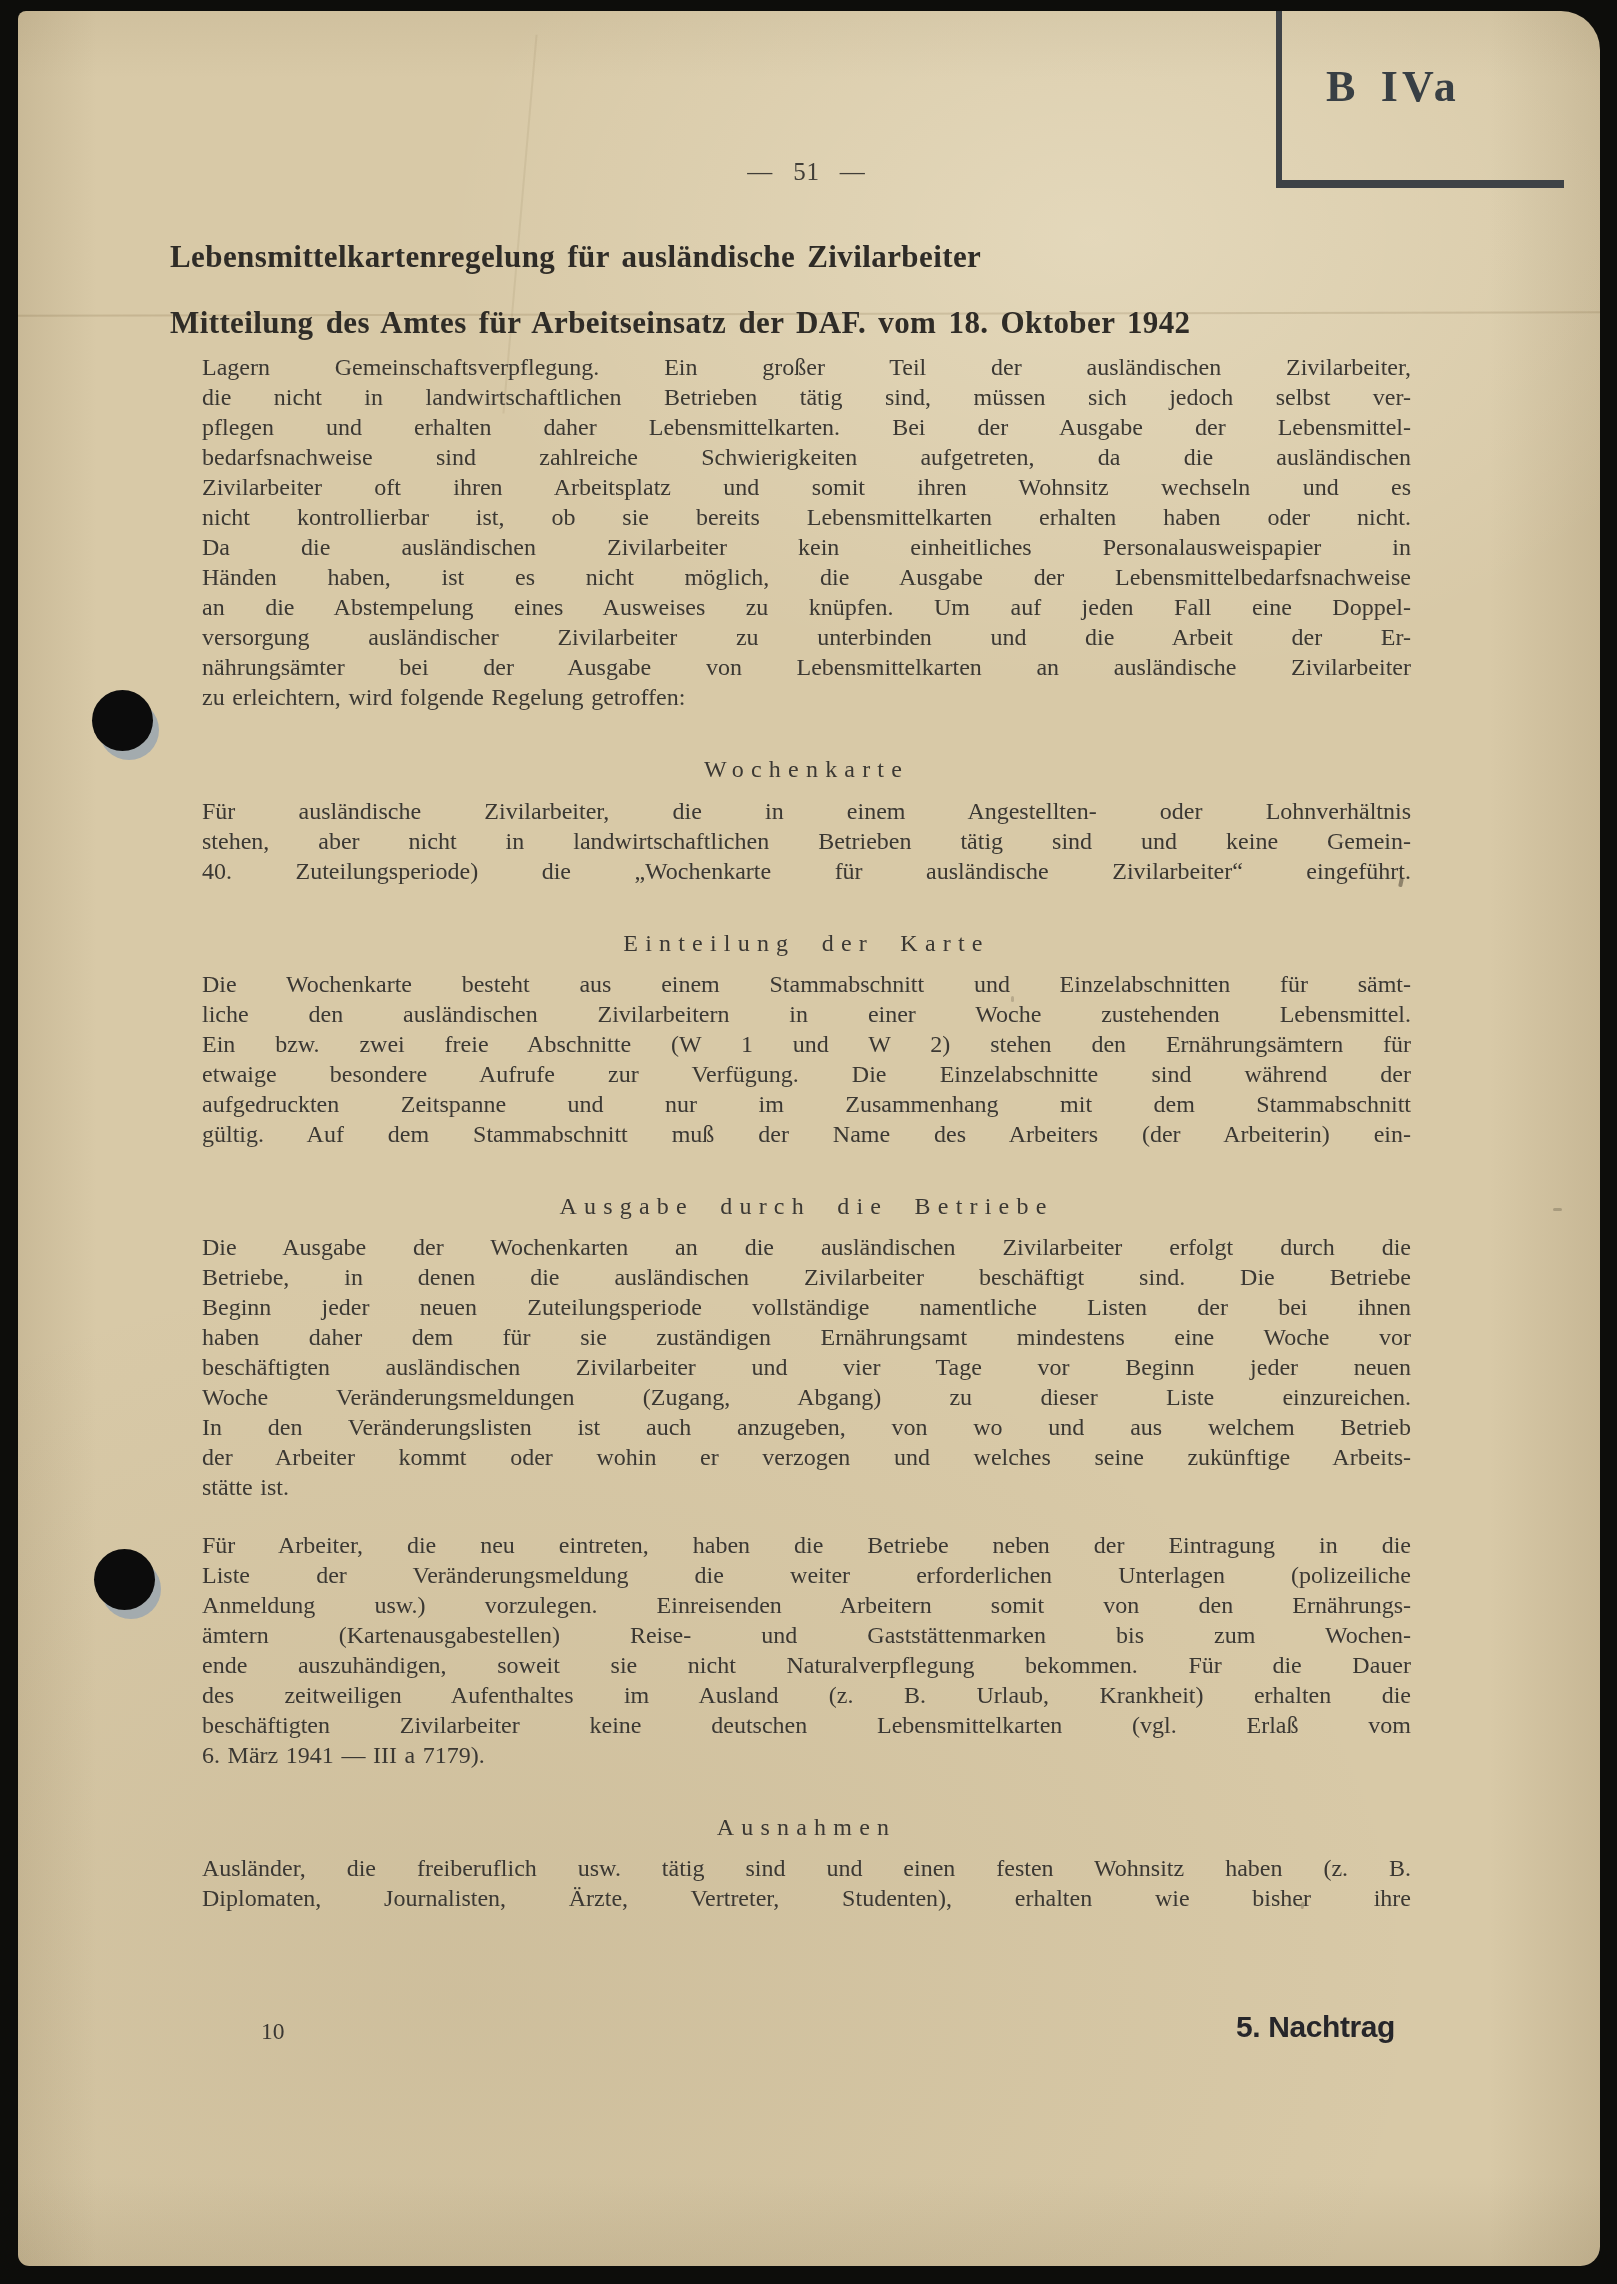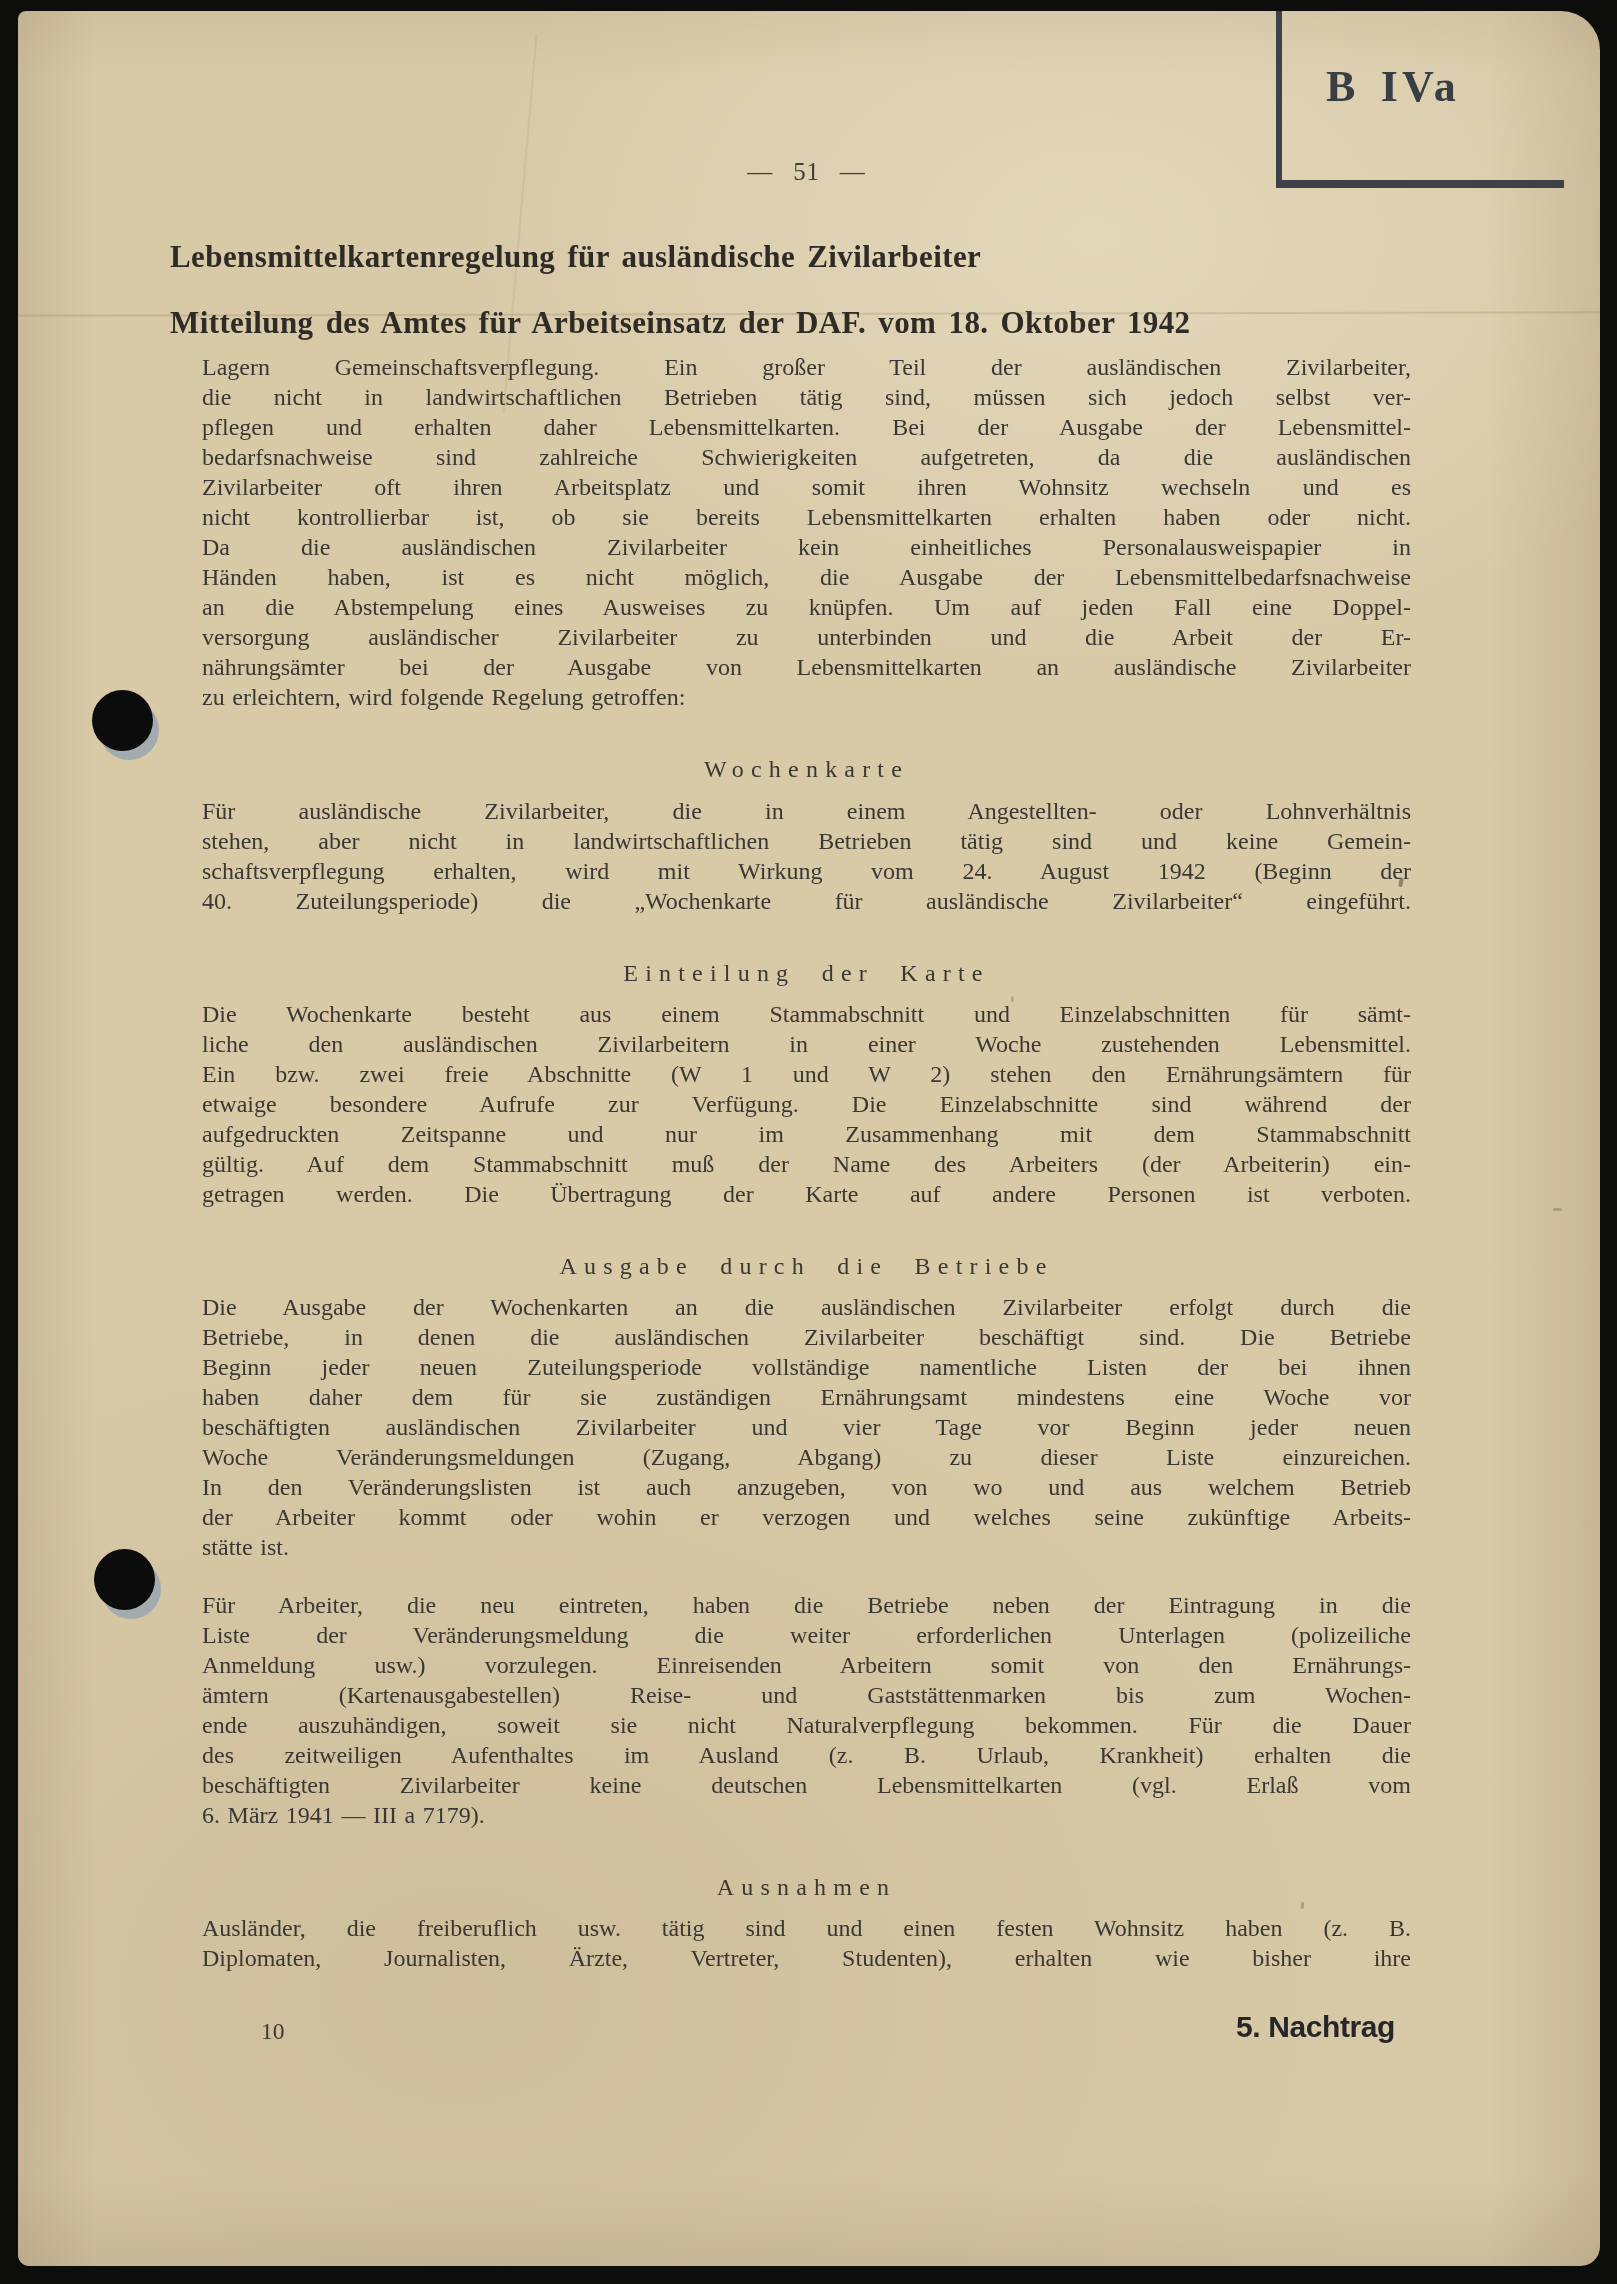--- a/index.html
+++ b/index.html
@@ -111,32 +111,30 @@
           <div class="line">Händen haben, ist es nicht möglich, die Ausgabe der Lebensmittelbedarfsnachweise</div>
           <div class="line">an die Abstempelung eines Ausweises zu knüpfen. Um auf jeden Fall eine Doppel-</div>
           <div class="line">versorgung ausländischer Zivilarbeiter zu unterbinden und die Arbeit der Er-</div>
           <div class="line">nährungsämter bei der Ausgabe von Lebensmittelkarten an ausländische Zivilarbeiter</div>
           <div class="line short">zu erleichtern, wird folgende Regelung getroffen:</div>
         </div>
         <div class="bheading">Wochenkarte</div>
         <div class="para">
           <div class="line">Für ausländische Zivilarbeiter, die in einem Angestellten- oder Lohnverhältnis</div>
           <div class="line">stehen, aber nicht in landwirtschaftlichen Betrieben tätig sind und keine Gemein-</div>
-          <div class="line">schaftsverpflegung erhalten, wird mit Wirkung vom 24. August 1942 (Beginn der</div>
           <div class="line">40. Zuteilungsperiode) die „Wochenkarte für ausländische Zivilarbeiter“ eingeführt.</div>
         </div>
         <div class="bheading">Einteilung der Karte</div>
         <div class="para">
           <div class="line">Die Wochenkarte besteht aus einem Stammabschnitt und Einzelabschnitten für sämt-</div>
           <div class="line">liche den ausländischen Zivilarbeitern in einer Woche zustehenden Lebensmittel.</div>
           <div class="line">Ein bzw. zwei freie Abschnitte (W 1 und W 2) stehen den Ernährungsämtern für</div>
           <div class="line">etwaige besondere Aufrufe zur Verfügung. Die Einzelabschnitte sind während der</div>
           <div class="line">aufgedruckten Zeitspanne und nur im Zusammenhang mit dem Stammabschnitt</div>
           <div class="line">gültig. Auf dem Stammabschnitt muß der Name des Arbeiters (der Arbeiterin) ein-</div>
-          <div class="line">getragen werden. Die Übertragung der Karte auf andere Personen ist verboten.</div>
         </div>
         <div class="bheading">Ausgabe durch die Betriebe</div>
         <div class="para">
           <div class="line">Die Ausgabe der Wochenkarten an die ausländischen Zivilarbeiter erfolgt durch die</div>
           <div class="line">Betriebe, in denen die ausländischen Zivilarbeiter beschäftigt sind. Die Betriebe</div>
           <div class="line">Beginn jeder neuen Zuteilungsperiode vollständige namentliche Listen der bei ihnen</div>
           <div class="line">haben daher dem für sie zuständigen Ernährungsamt mindestens eine Woche vor</div>
           <div class="line">beschäftigten ausländischen Zivilarbeiter und vier Tage vor Beginn jeder neuen</div>
           <div class="line">Woche Veränderungsmeldungen (Zugang, Abgang) zu dieser Liste einzureichen.</div>
           <div class="line">In den Veränderungslisten ist auch anzugeben, von wo und aus welchem Betrieb</div>

